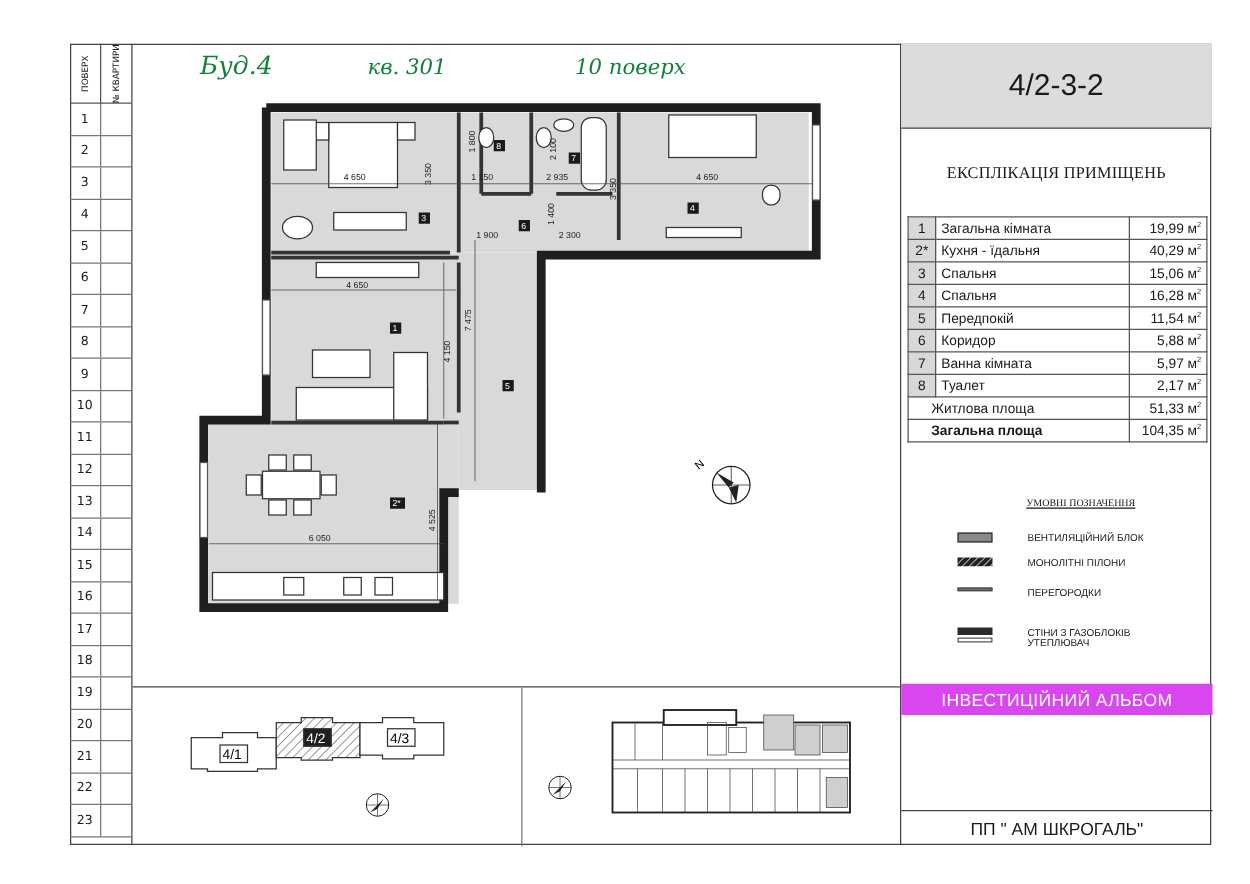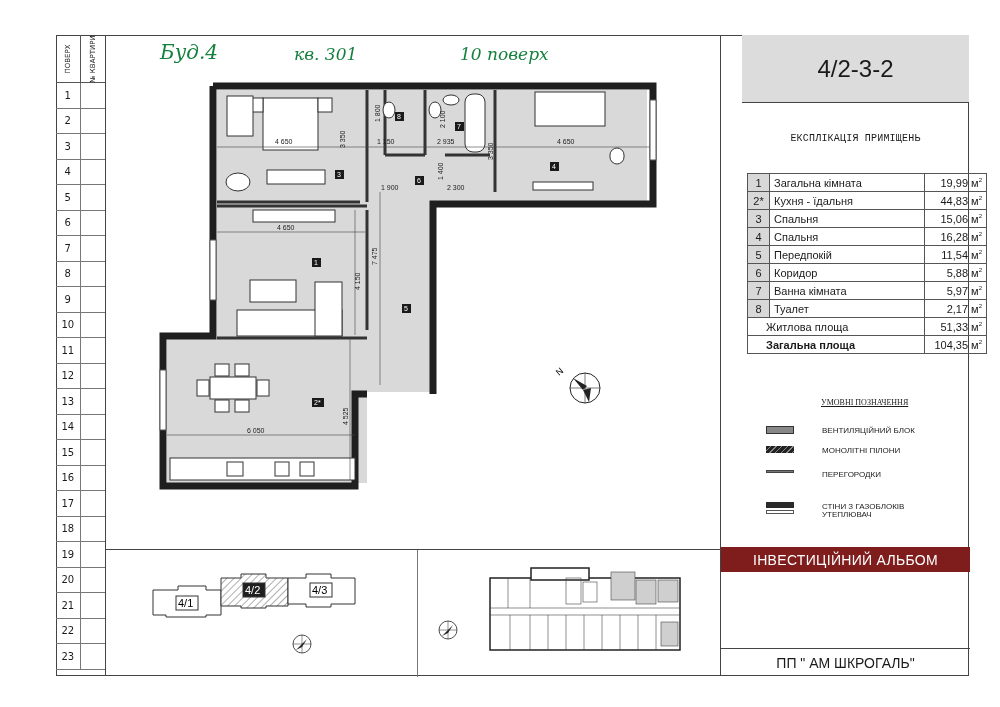--- a/index.html
+++ b/index.html
@@ -19,36 +19,36 @@
   .floor-row .apt { width: 25px; }
 
   
   .handwritten { position: absolute; top: 40px; font-family: "DejaVu Serif", serif; font-style: italic; color: #15803d; font-size: 20px; }
 
   
   .plan { position: absolute; left: 155px; top: 80px; width: 510px; height: 410px; }
   .plan svg { width: 100%; height: 100%; }
 
   
-  .right-col { position: absolute; left: 720px; top: 35px; width: 249px; height: 641px; border-left: 1px solid #444; padding-left: 21px; }
+  .right-col { position: absolute; left: 720px; top: 35px; width: 249px; height: 641px; border-left: 1px solid #444; }
   .code-box { height: 68px; background: #dcdcdc; border-bottom: 1px solid #444; display: flex; align-items: center; justify-content: center; font-family: "Liberation Sans", sans-serif; font-size: 24px; }
-  .explic-title { height: 70px; display: flex; align-items: center; justify-content: center; font-family: Liberation Mono, monospace; font-size: 10px; letter-spacing: 0.2px; }
+  .explic-title { height: 70px; display: flex; align-items: center; justify-content: center; font-family: Liberation Serif, serif; font-size: 13px; letter-spacing: 0.2px; }
   .rooms { width: 240px; margin-left: 5px; border-collapse: collapse; font-family: "Liberation Sans", sans-serif; font-size: 11px; }
   .rooms td { border: 1px solid #555; height: 18px; padding: 0 4px; }
   .rooms td.n { width: 22px; background: #d8d8d8; text-align: center; }
   .rooms td.a { width: 62px; text-align: right; white-space: nowrap; }
   .rooms sup { font-size: 6px; }
 
   .legend { position: absolute; top: 355px; left: 0; width: 249px; height: 170px; }
   .legend-title { position: absolute; left: 100px; top: 8px; font-size: 8px; text-decoration: underline; font-family: Liberation Serif, serif; }
   .legend-item { position: absolute; left: 45px; height: 12px; display: flex; align-items: flex-start; }
   .legend-item .swatch { width: 28px; height: 6px; margin-right: 28px; }
   .legend-item .lbl { font-size: 8px; font-family: "Liberation Sans", sans-serif; }
 
-  .album-bar { position: absolute; top: 512px; left: 0; width: 249px; height: 25px; background: #7f1d1d; color: #fff; display: flex; align-items: center; justify-content: center; font-family: "Liberation Sans", sans-serif; font-size: 14px; letter-spacing: 0.3px; }
+  .album-bar { position: absolute; top: 512px; left: 0; width: 249px; height: 25px; background: #d946ef; color: #fff; display: flex; align-items: center; justify-content: center; font-family: "Liberation Sans", sans-serif; font-size: 14px; letter-spacing: 0.3px; }
   .project-desc { position: absolute; top: 547px; left: 0; width: 249px; text-align: center; font-family: "Liberation Sans", sans-serif; font-size: 9.2px; line-height: 13px; }
   .company { position: absolute; top: 613px; left: 0; width: 249px; height: 28px; border-top: 1px solid #444; display: flex; align-items: center; justify-content: center; font-family: "Liberation Sans", sans-serif; font-size: 14px; }
 
   
   .bottom-strip { position: absolute; left: 106px; top: 549px; width: 614px; height: 127px; border-top: 1px solid #444; }
   .bottom-divider { position: absolute; left: 311px; top: 0; width: 1px; height: 127px; background: #777; }
 
   .room-tag { fill: #1a1a1a; }
   .room-tag-text { fill: #fff; font-size: 7px; font-family: "Liberation Sans", sans-serif; }
   .dim { font-size: 7px; font-family: "Liberation Sans", sans-serif; fill: #222; }
@@ -314,21 +314,21 @@
   <table class="rooms">
     <tbody id="room-rows">
         <tr>
           <td class="n">1</td>
           <td>Загальна кімната</td>
           <td class="a"><span>19,99 м</span><sup>2</sup></td>
         </tr>
         <tr>
           <td class="n">2*</td>
           <td>Кухня - їдальня</td>
-          <td class="a"><span>44,83 м</span><sup>2</sup></td>
+          <td class="a"><span>40,29 м</span><sup>2</sup></td>
         </tr>
         <tr>
           <td class="n">3</td>
           <td>Спальня</td>
           <td class="a"><span>15,06 м</span><sup>2</sup></td>
         </tr>
         <tr>
           <td class="n">4</td>
           <td>Спальня</td>
           <td class="a"><span>16,28 м</span><sup>2</sup></td>

